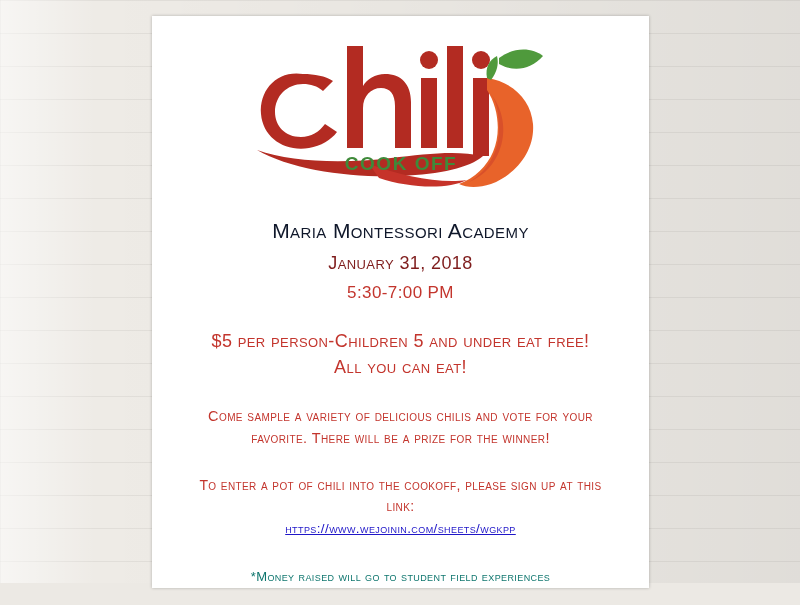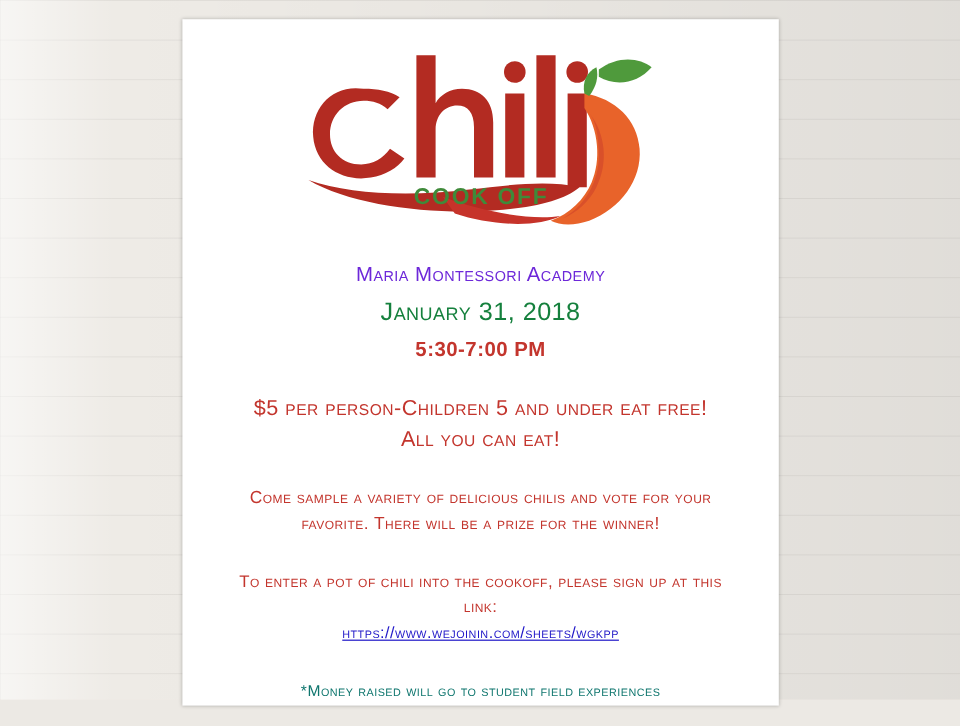--- a/index.html
+++ b/index.html
@@ -73,34 +73,33 @@
 
   
   .body-text {
     text-align: center;
     color: #c0332c;
     font-family: "Liberation Sans", sans-serif;
     font-variant: small-caps;
     letter-spacing: 0.4px;
   }
   .line-school {
-    font-size: 17px;
+    font-size: 21px;
     margin-top: 18px;
-    color: #6d28d9;
+    color: #0f172a;
   }
   .line-date {
-    font-size: 21px;
+    font-size: 18px;
     margin-top: 10px;
-    color: #15803d;
+    color: #7f1d1d;
   }
   .line-time {
     font-size: 17px;
     margin-top: 9px;
     color: #c3352d;
-    font-weight: bold;
   }
   .block-price {
     margin-top: 25px;
     font-size: 18px;
     line-height: 1.45;
     color: #c3352d;
     text-align: center;
   }
   .block-sample {
     margin-top: 26px;

